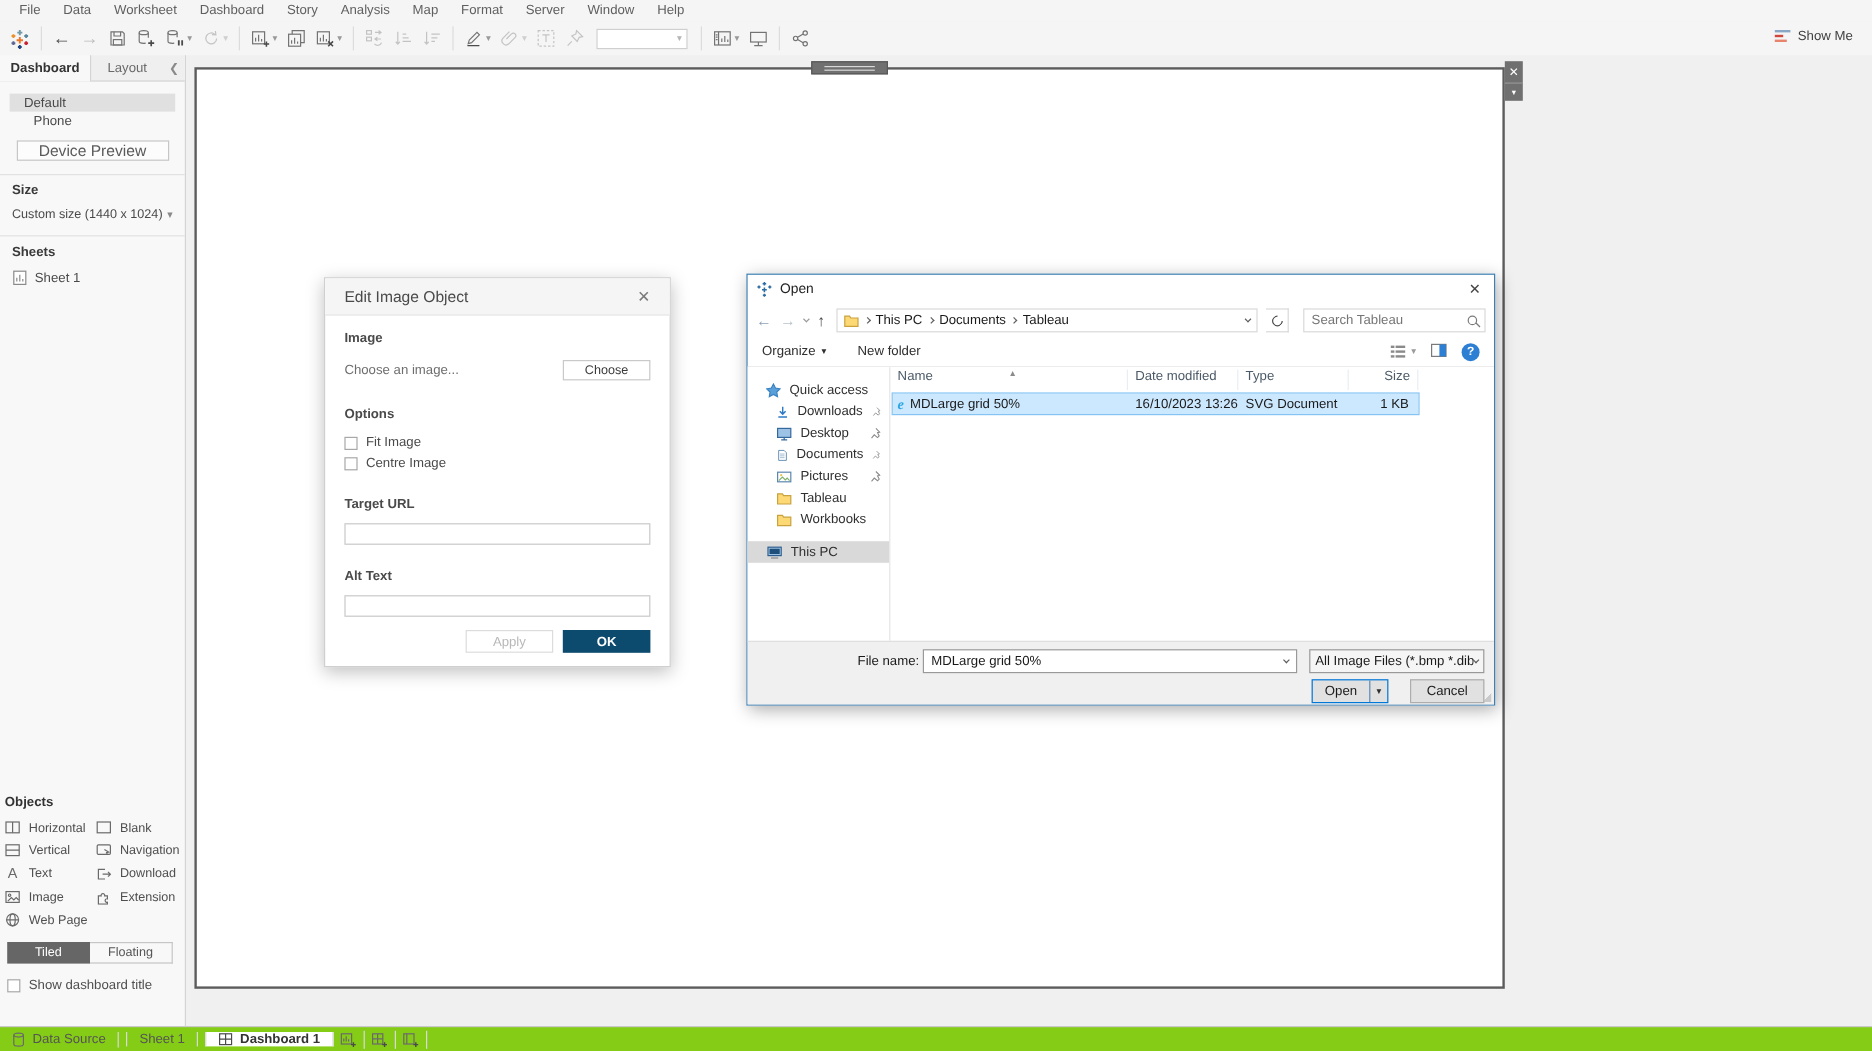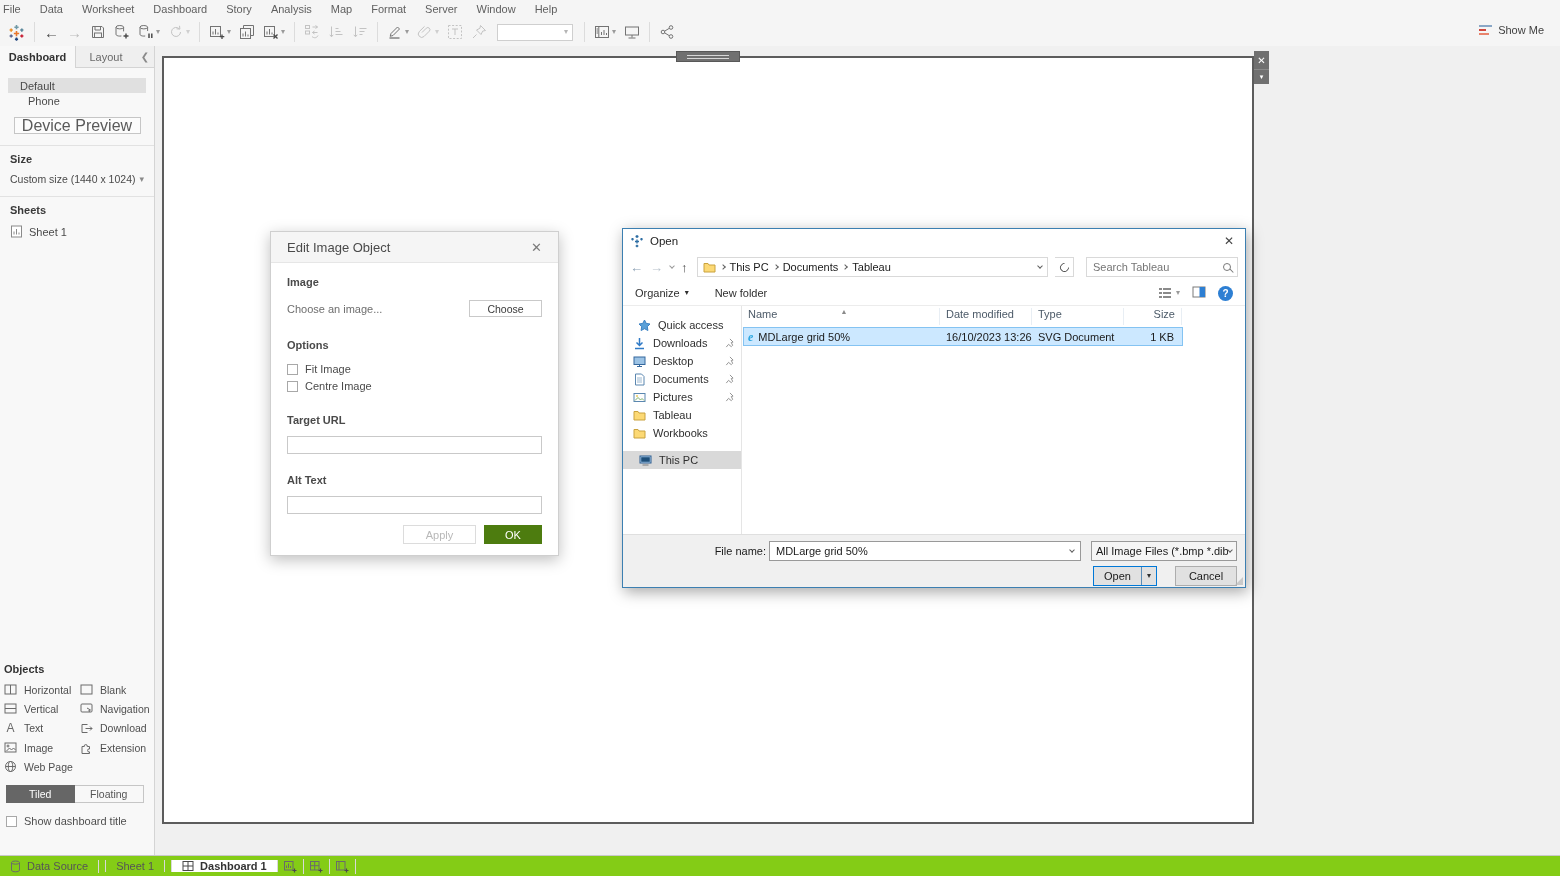--- a/index.html
+++ b/index.html
@@ -1,40 +1,40 @@
 <!DOCTYPE html>
 <html><head>
 <meta charset="utf-8">
 <style>
   *{box-sizing:border-box;margin:0;padding:0}
   html,body{width:1560px;height:876px}
   body{font-family:"Liberation Sans",sans-serif;background:#f0f0f0;position:relative;overflow:hidden;color:#333}
   
-  .menubar{position:absolute;top:0;left:0;right:0;height:18px;background:#f5f5f5;display:flex;align-items:center;padding-left:3px;gap:19px;font-size:11px;color:#5f5f5f}
+  .menubar{position:absolute;top:0;left:0;right:0;height:18px;background:#f5f5f5;display:flex;align-items:center;padding-left:16px;gap:19px;font-size:11px;color:#5f5f5f}
   .menubar span{cursor:default}
   
   .toolbar{position:absolute;top:18px;left:0;right:0;height:28px;background:#f5f5f5;display:flex;align-items:center;padding-left:4px}
   .tbtn{display:flex;align-items:center;gap:2px;padding:2px 4px}
   .tsep{width:1px;height:20px;background:#dcdcdc;margin:0 5px}
   .caret{font-size:8px;color:#9a9a9a;line-height:1}
   svg.ic{display:block}
   .arrowch{font-size:15px;line-height:1}
   .combo{width:76px;height:17px;border:1px solid #cfcfcf;background:#fff;display:flex;align-items:center;justify-content:flex-end;padding:0 4px;margin:0 6px}
   .showme{position:absolute;top:24px;right:16px;display:flex;align-items:center;gap:6px;font-size:11px;color:#404040}
   .showme-ic{display:flex;flex-direction:column;gap:1.5px}
   .showme-ic i{display:block;height:2.5px}
   
   .sidebar{position:absolute;top:46px;left:0;width:155px;bottom:21px;background:#f8f8f8;border-right:1px solid #d4d4d4;font-size:11px}
   .stabs{height:22px;display:flex;background:#efefef;border-bottom:1px solid #d4d4d4}
   .stab-active{width:76px;background:#f8f8f8;border-right:1px solid #d4d4d4;margin-bottom:-1px;display:flex;align-items:center;justify-content:center;font-weight:bold;color:#333}
   .stab{flex:1;display:flex;align-items:center;justify-content:center;color:#6a6a6a}
   .scollapse{width:18px;display:flex;align-items:center;justify-content:center;color:#8a8a8a;font-size:10px}
   .devrow-def{margin:10px 8px 0 8px;background:#e0e0e0;height:15px;display:flex;align-items:center;padding-left:12px;color:#4a4a4a}
   .devrow-ph{margin:0 8px;height:15px;display:flex;align-items:center;padding-left:20px;color:#4a4a4a}
-  .devprev{display:block;margin:9px auto 0 auto;width:127px;height:17px;border:1px solid #c6c6c6;background:#fcfcfc;color:#5a5a5a;font-size:16px;display:flex;align-items:center;justify-content:center}
+  .devprev{display:block;margin:9px auto 0 auto;width:127px;height:17px;border:1px solid #c6c6c6;background:#fcfcfc;color:#5a5a5a;font-size:13px;display:flex;align-items:center;justify-content:center}
   .sdivider{border-top:1px solid #e2e2e2;margin-top:11px}
   .ssec{padding:7px 10px 0 10px}
   .ssec b{font-size:11px;color:#3a3a3a}
   .sizeval{margin-top:8px;display:flex;align-items:center;color:#4a4a4a;font-size:10.5px}
   .sizeval .vcaret{margin-left:auto;color:#8a8a8a;font-size:9px}
   .sheetrow{margin-top:9px;display:flex;align-items:center;gap:6px;color:#4a4a4a}
   .objblock{position:absolute;left:0;right:0;bottom:16px;padding:8px 8px 12px 4px}
   .objgrid{margin-top:8px;display:grid;grid-template-columns:76px 1fr;row-gap:6px}
   .objitem{display:flex;align-items:center;gap:7px;color:#4f4f4f;font-size:10.5px}
   .tf{display:flex;margin:12px 2px 0 2px;height:18px}
@@ -63,38 +63,38 @@
   .choosetxt{color:#6e6e6e}
   .choosebtn{margin-left:auto;width:73px;height:17px;border:1px solid #c9c9c9;background:#fff;color:#3a3a3a;font-weight:normal;font-size:10.5px;display:flex;align-items:center;justify-content:center}
   .optlabel{margin-top:22px}
   .cbrow{margin-top:12px;display:flex;align-items:center;gap:7px;color:#4a4a4a}
   .cbrow+.cbrow{margin-top:5px}
   .urllabel{margin-top:22px}
   .einput{margin-top:10px;width:100%;height:18px;border:1px solid #c9c9c9;background:#fff;font-size:11px;padding:0 4px;font-family:"Liberation Sans",sans-serif}
   .altlabel{margin-top:20px}
   .ebtns{margin-top:11px;display:flex;justify-content:flex-end;gap:8px}
   .applybtn{width:73px;height:19px;border:1px solid #dcdcdc;background:#fff;color:#b8b8b8;font-size:11px;display:flex;align-items:center;justify-content:center}
-  .okbtn{width:58px;height:19px;background:#4d7c0f;color:#fff;font-weight:normal;font-size:11px;display:flex;align-items:center;justify-content:center}
+  .okbtn{width:73px;height:19px;background:#0c4a6e;color:#fff;font-weight:bold;font-size:11px;display:flex;align-items:center;justify-content:center}
   
   .odlg{position:absolute;left:622px;top:228px;width:624px;height:360px;background:#fff;border:1px solid #3c7fb1;box-shadow:2px 4px 14px rgba(0,0,0,.35);font-size:11px;z-index:6;color:#222}
   .otitle{height:24px;display:flex;align-items:center;padding-left:7px;gap:6px;font-size:11.5px}
   .oclose{margin-left:auto;width:32px;height:24px;display:flex;align-items:center;justify-content:center;font-size:12px;color:#444}
   .onav{height:28px;display:flex;align-items:center;padding:0 7px;gap:7px}
   .navarrow{font-size:13px;line-height:1}
   .oaddr{width:356px;height:20px;border:1px solid #d9d9d9;display:flex;align-items:center;padding:0 5px;gap:5px;margin-left:2px}
   .crumb{display:flex;align-items:center;gap:8px;color:#1a1a1a}
   .oaddr .endchev{margin-left:auto}
   .orefresh{width:19px;height:20px;border:1px solid #d9d9d9;border-left:none;display:flex;align-items:center;justify-content:center}
   .osearch{margin-left:5px;width:152px;height:20px;border:1px solid #d9d9d9;display:flex;align-items:center;padding:0 6px;color:#7a7a7a}
   .osearch input{border:none;outline:none;flex:1;font-size:11px;color:#7a7a7a;font-family:"Liberation Sans",sans-serif;background:transparent;min-width:0}
   .ocmd{height:25px;display:flex;align-items:center;padding:0 12px;gap:26px;border-bottom:1px solid #ececec;color:#2f2f2f}
   .ocmd .rgroup{margin-left:auto;display:flex;align-items:center;gap:12px}
   .obody{position:absolute;top:77px;left:0;right:0;bottom:53px;display:flex;background:#fff}
   .onavpane{width:118px;padding-top:10px;flex:none}
-  .onavitem{height:18px;display:flex;align-items:center;gap:7px;padding-left:10px;color:#2f2f2f}
+  .onavitem{height:18px;display:flex;align-items:center;gap:7px;padding-left:24px;color:#2f2f2f}
   .onavitem.group{padding-left:15px}
   .onavitem .pin{margin-left:auto;margin-right:7px}
   .onavitem.sel{background:#d9d9d9;padding-left:16px;margin-top:9px}
   .olist{flex:1;border-left:1px solid #e5e5e5;position:relative;padding-top:2px}
   .ohead{display:flex;height:17px;color:#4c5a68}
   .ohcell{display:flex;align-items:flex-start;padding-left:6px;border-right:1px solid #e8eef4;position:relative;padding-bottom:1px}
   .oh-name{width:198px}
   .oh-date{width:92px}
   .oh-type{width:92px}
   .oh-size{width:58px;justify-content:flex-end;padding-right:6px}

